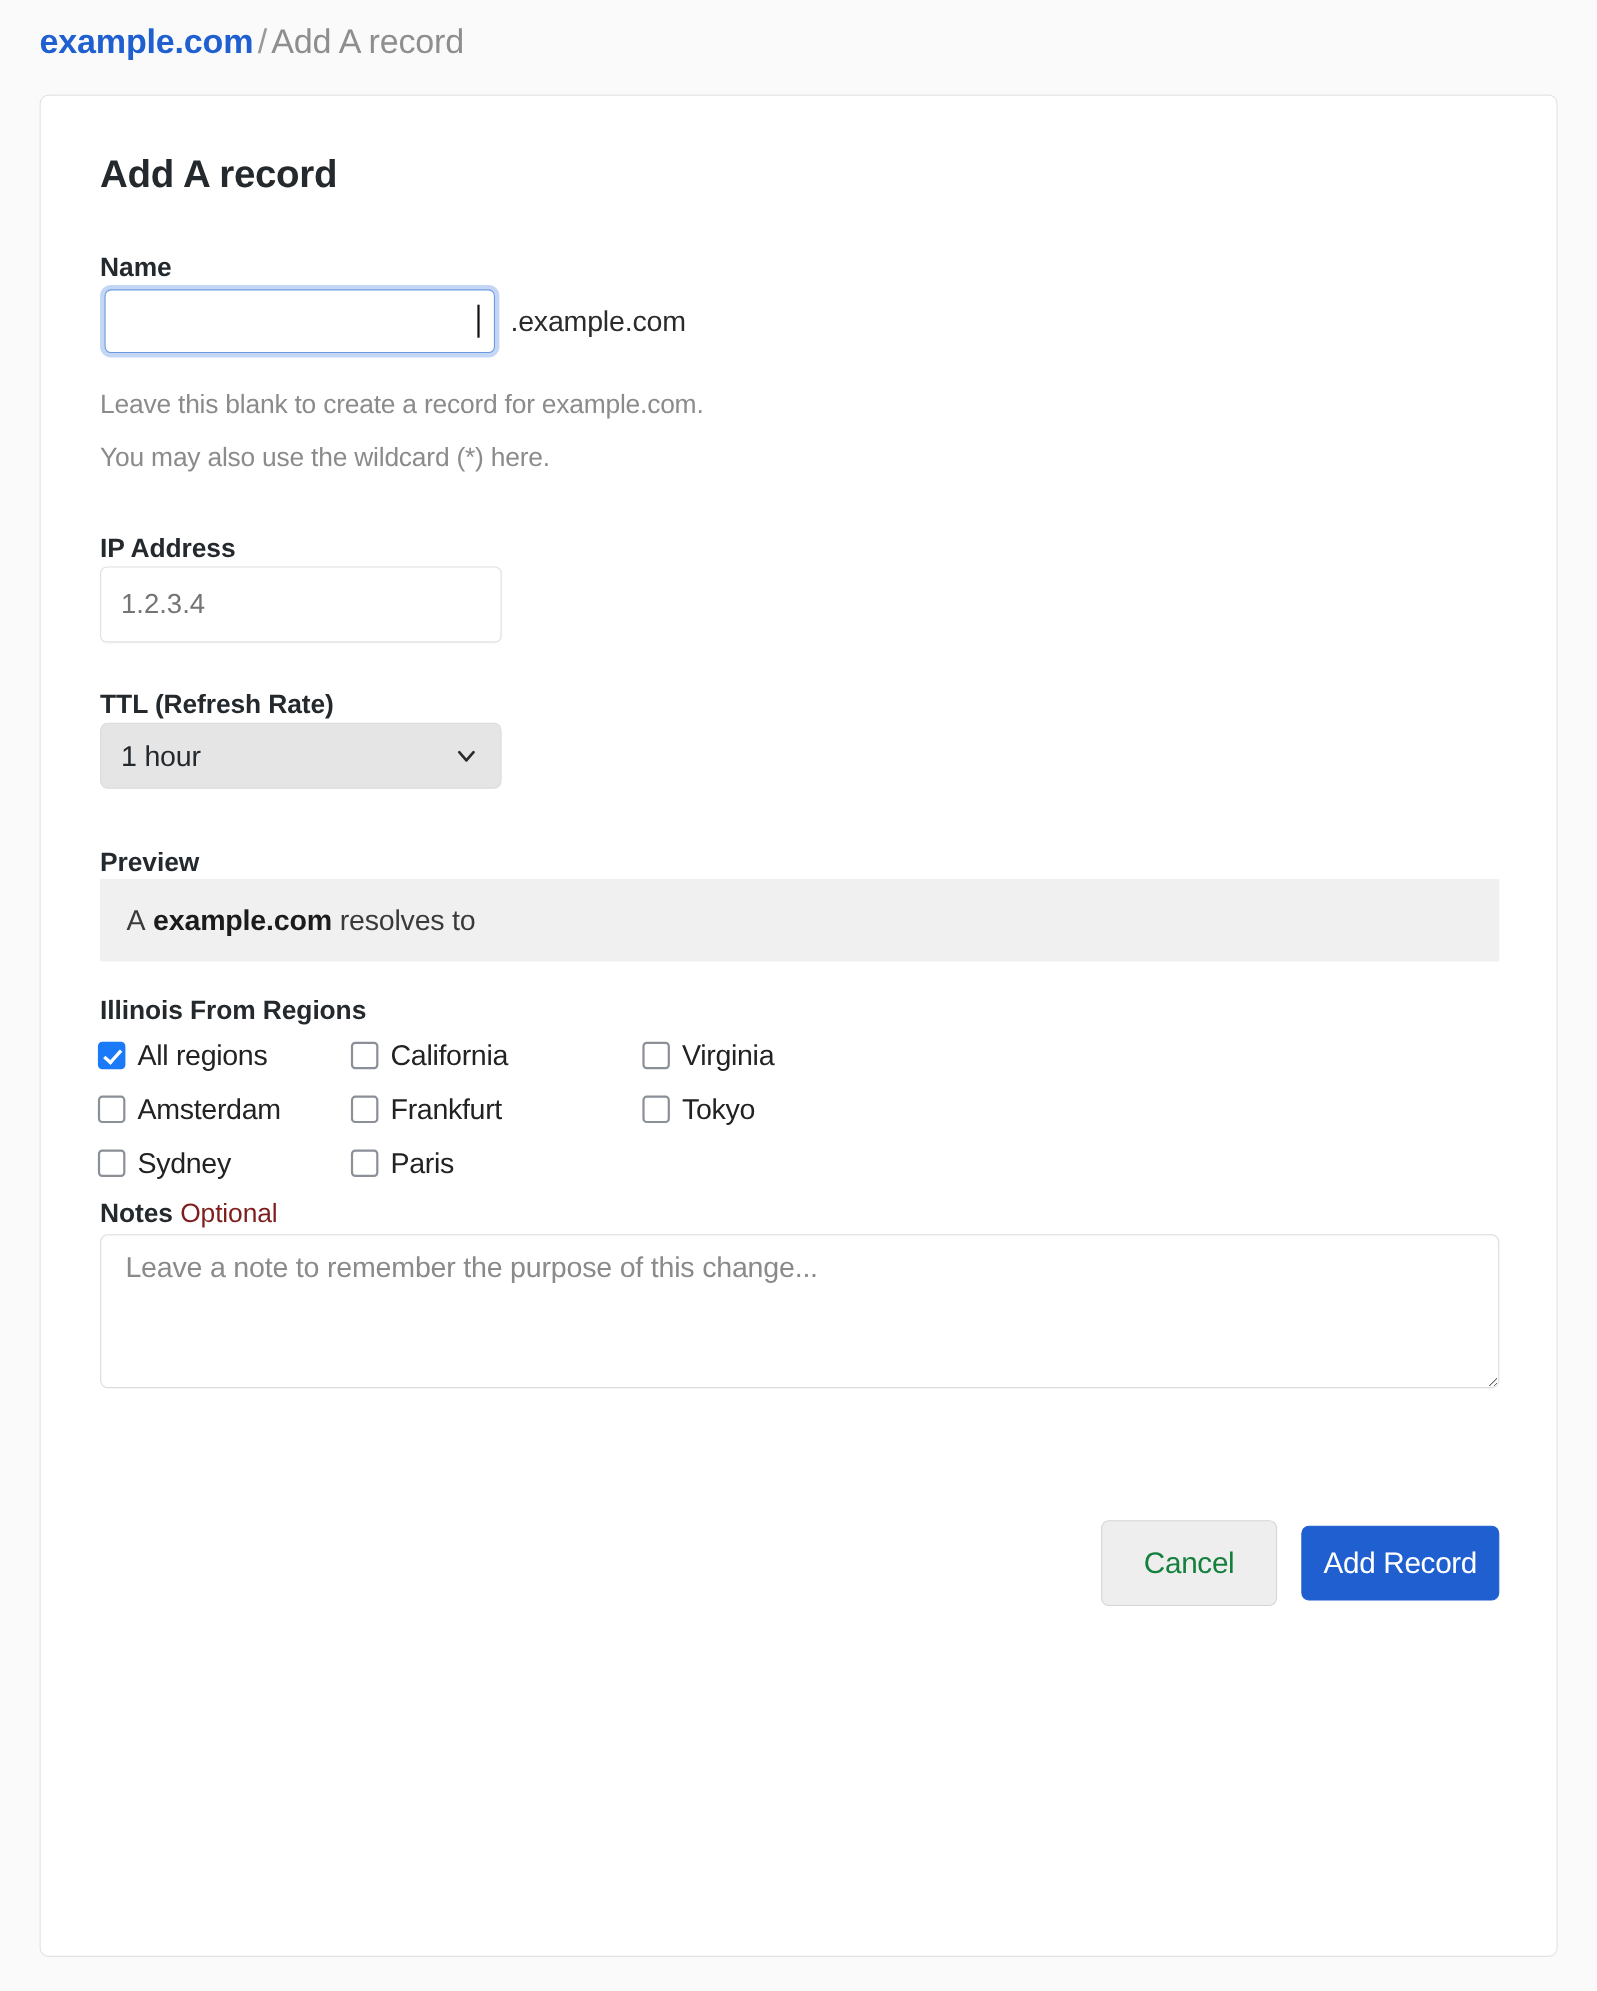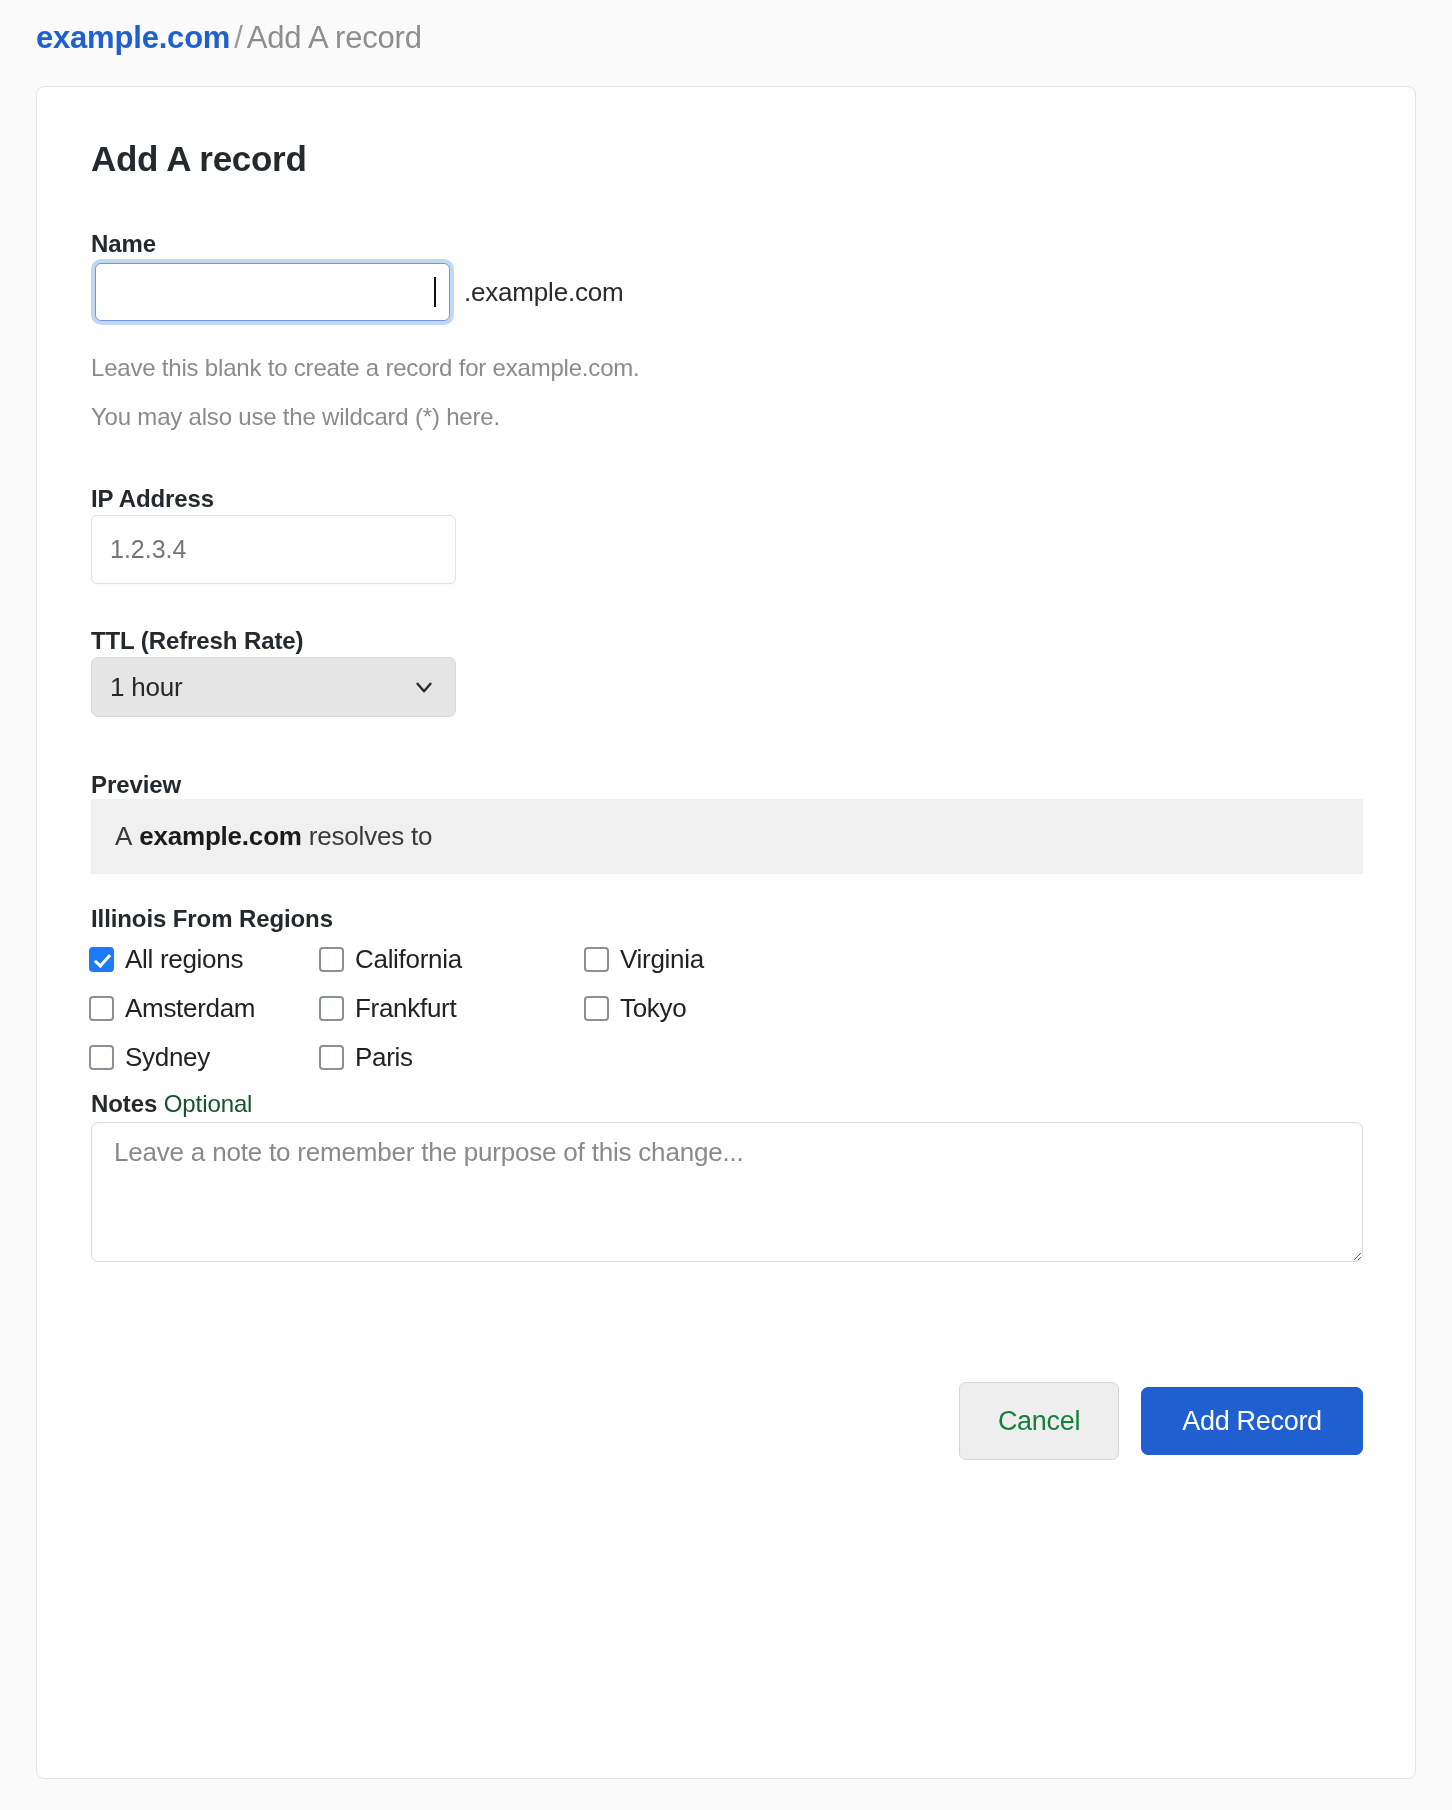--- a/index.html
+++ b/index.html
@@ -35,21 +35,21 @@
 
   .form-title {
     position: absolute; left: 54px; top: 52px;
     font-size: 35px; font-weight: 700; color: #24292e; letter-spacing: -0.3px;
   }
 
   .label {
     font-size: 24px; font-weight: 700; color: #24292e;
     letter-spacing: -0.1px;
   }
-  .label .optional { font-weight: 400; color: #14532d; }
+  .label .optional { font-weight: 400; color: #7f1d1d; }
 
   
   .name-label { position: absolute; left: 54px; top: 143px; }
   .name-row {
     position: absolute; left: 54px; top: 172px;
     display: flex; align-items: center;
   }
   .focus-wrap {
     padding: 4px; border-radius: 10px;
     background: #c3d7f5;
@@ -181,21 +181,21 @@
     font-family: "Liberation Sans", sans-serif;
     font-size: 27px; letter-spacing: -0.3px;
     border-radius: 7px; cursor: pointer;
     display: flex; align-items: center; justify-content: center;
   }
   .btn-cancel {
     width: 160px; height: 78px;
     background: #eeeeee; border: 1px solid #d5d5d5; color: #15803d;
   }
   .btn-primary {
-    width: 222px; height: 68px;
+    width: 180px; height: 68px;
     background: #1f5fd0; border: 1px solid #1f5fd0; color: #ffffff;
   }
 </style>
 </head>
 <body>
 
 <div class="page">
 
   <div class="breadcrumb">
     <span class="crumb-link">example.com</span><span class="crumb-sep">/</span><span class="crumb-current">Add A record</span>

